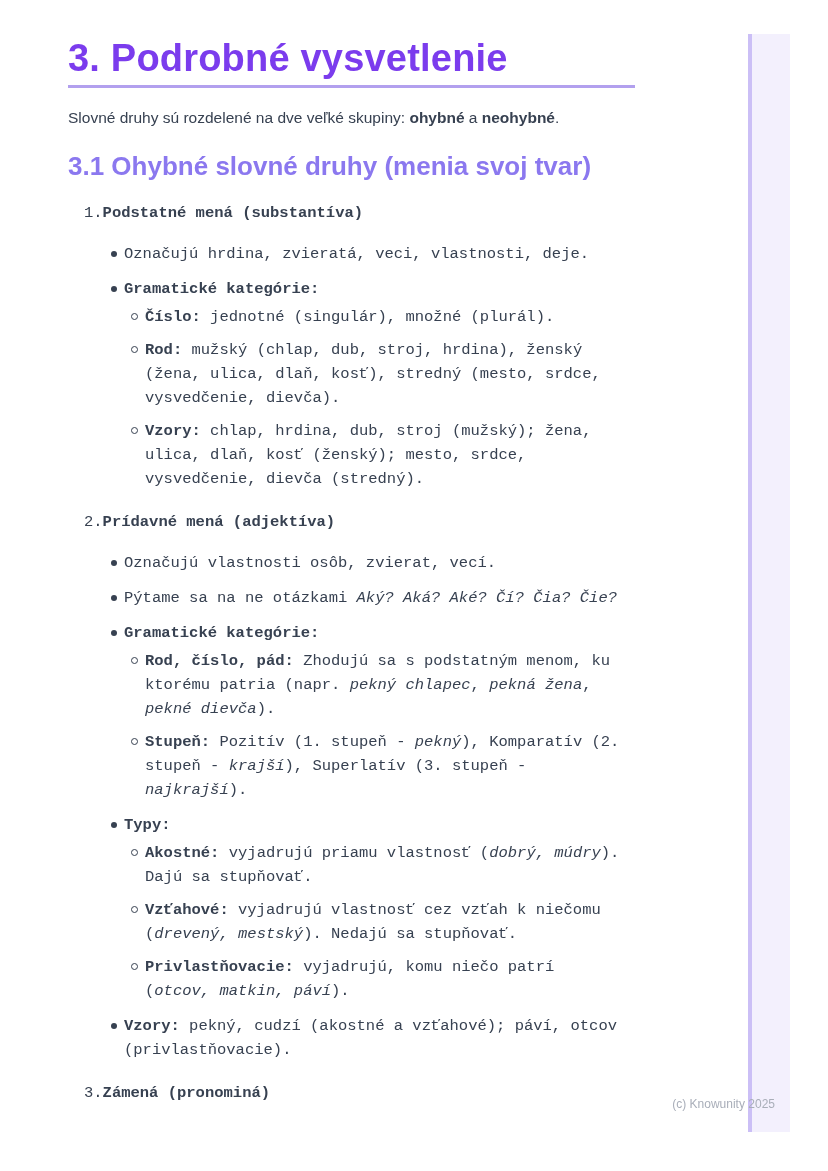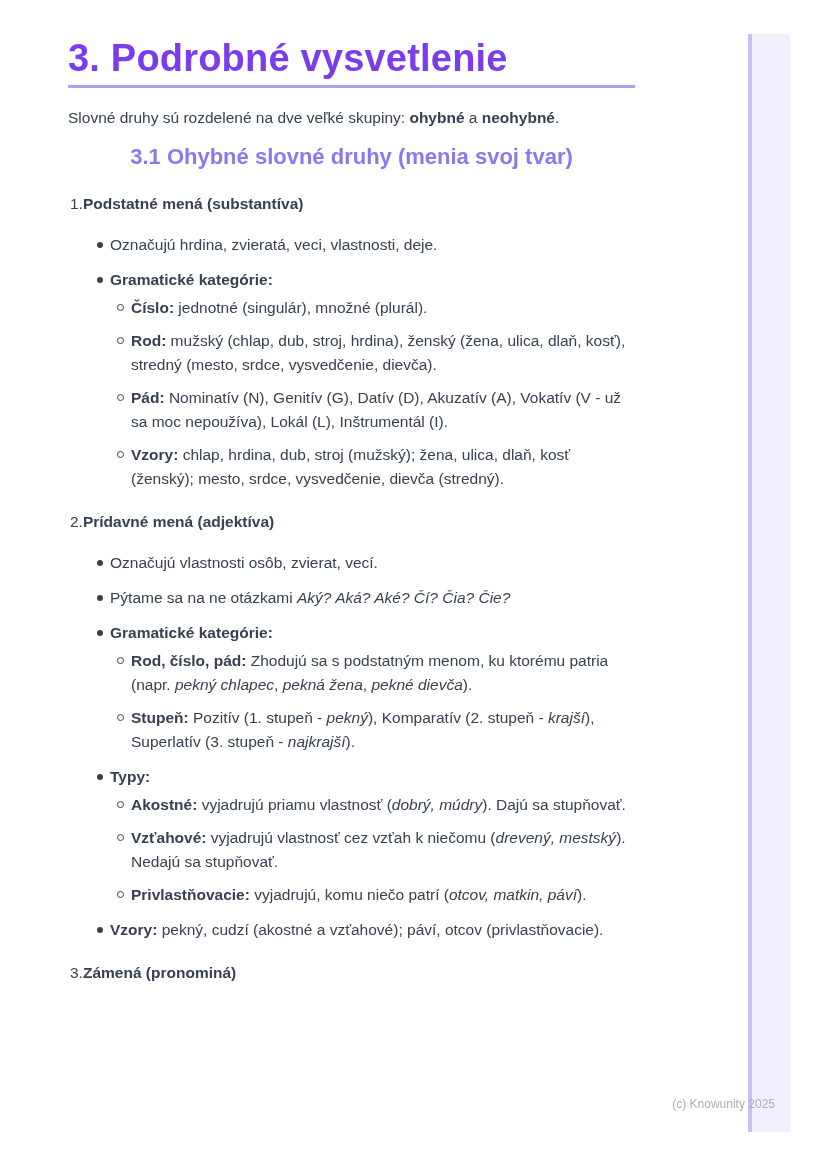--- a/index.html
+++ b/index.html
@@ -21,26 +21,25 @@
   }
   h1.doc-title{
     margin:42px 0 0;font-size:38px;line-height:33px;font-weight:bold;
     color:#7b3ced;letter-spacing:0.2px;
   }
   .title-rule{
     height:3px;background:#b2a0ee;border:none;margin:10px 0 0;width:100%;
   }
   .intro{margin:18px 0 0;}
   h2.sub-heading{
-    margin:14px 0 0;font-size:22px;line-height:26px;font-weight:bold;
+    margin:23px 0 0;font-size:26px;line-height:26px;font-weight:bold;
     color:#8b78ef;
-    text-align:center;
   }
   ol.topics{list-style:none;margin:22px 0 0;padding:0 0 0 1px;}
-  li.topic{margin:0 1px 19px;}
+  li.topic{margin:0 15px 19px;font-family:Liberation Mono, monospace;}
   .topic-head{line-height:24px;}
   .topic-num{display:inline-block;min-width:12px;font-weight:normal;}
   .topic-title{font-weight:bold;}
   ul.lvl1{list-style:none;margin:17px 0 0;padding:0 0 0 40px;}
   ul.lvl1>li{position:relative;margin:0 0 11px;}
   ul.lvl1>li::before{
     content:"";position:absolute;left:-13px;top:9px;width:6px;height:6px;
     border-radius:50%;background:#374151;
   }
   ul.lvl2{list-style:none;margin:4px 0 0;padding:0 0 0 21px;}
@@ -68,21 +67,20 @@
   <p class="intro"><span>Slovné druhy sú rozdelené na dve veľké skupiny: </span><span class="b">ohybné</span><span> a </span><span class="b">neohybné</span><span>.</span></p>
   <h2 class="sub-heading">3.1 Ohybné slovné druhy (menia svoj tvar)</h2>
   <ol class="topics">
       <li class="topic">
         <div class="topic-head"><span class="topic-num">1. </span><span class="topic-title">Podstatné mená (substantíva)</span></div>
         <ul class="lvl1">
           <li><span><span>Označujú hrdina, zvieratá, veci, vlastnosti, deje.</span></span></li>
           <li><span><span class="b">Gramatické kategórie:</span></span><ul class="lvl2">
               <li><span><span class="b">Číslo:</span><span> jednotné (singulár), množné (plurál).</span></span></li>
               <li><span><span class="b">Rod:</span><span> mužský (chlap, dub, stroj, hrdina), ženský (žena, ulica, dlaň, kosť), stredný (mesto, srdce, vysvedčenie, dievča).</span></span></li>
-              <li><span><span class="b">Pád:</span><span> Nominatív (N), Genitív (G), Datív (D), Akuzatív (A), Vokatív (V - už sa moc nepoužíva), Lokál (L), Inštrumentál (I).</span></span></li>
               <li><span><span class="b">Vzory:</span><span> chlap, hrdina, dub, stroj (mužský); žena, ulica, dlaň, kosť (ženský); mesto, srdce, vysvedčenie, dievča (stredný).</span></span></li>
             </ul></li>
         </ul>
       </li>
       <li class="topic">
         <div class="topic-head"><span class="topic-num">2. </span><span class="topic-title">Prídavné mená (adjektíva)</span></div>
         <ul class="lvl1">
           <li><span><span>Označujú vlastnosti osôb, zvierat, vecí.</span></span></li>
           <li><span><span>Pýtame sa na ne otázkami </span><span class="i">Aký? Aká? Aké? Čí? Čia? Čie?</span></span></li>
           <li><span><span class="b">Gramatické kategórie:</span></span><ul class="lvl2">

